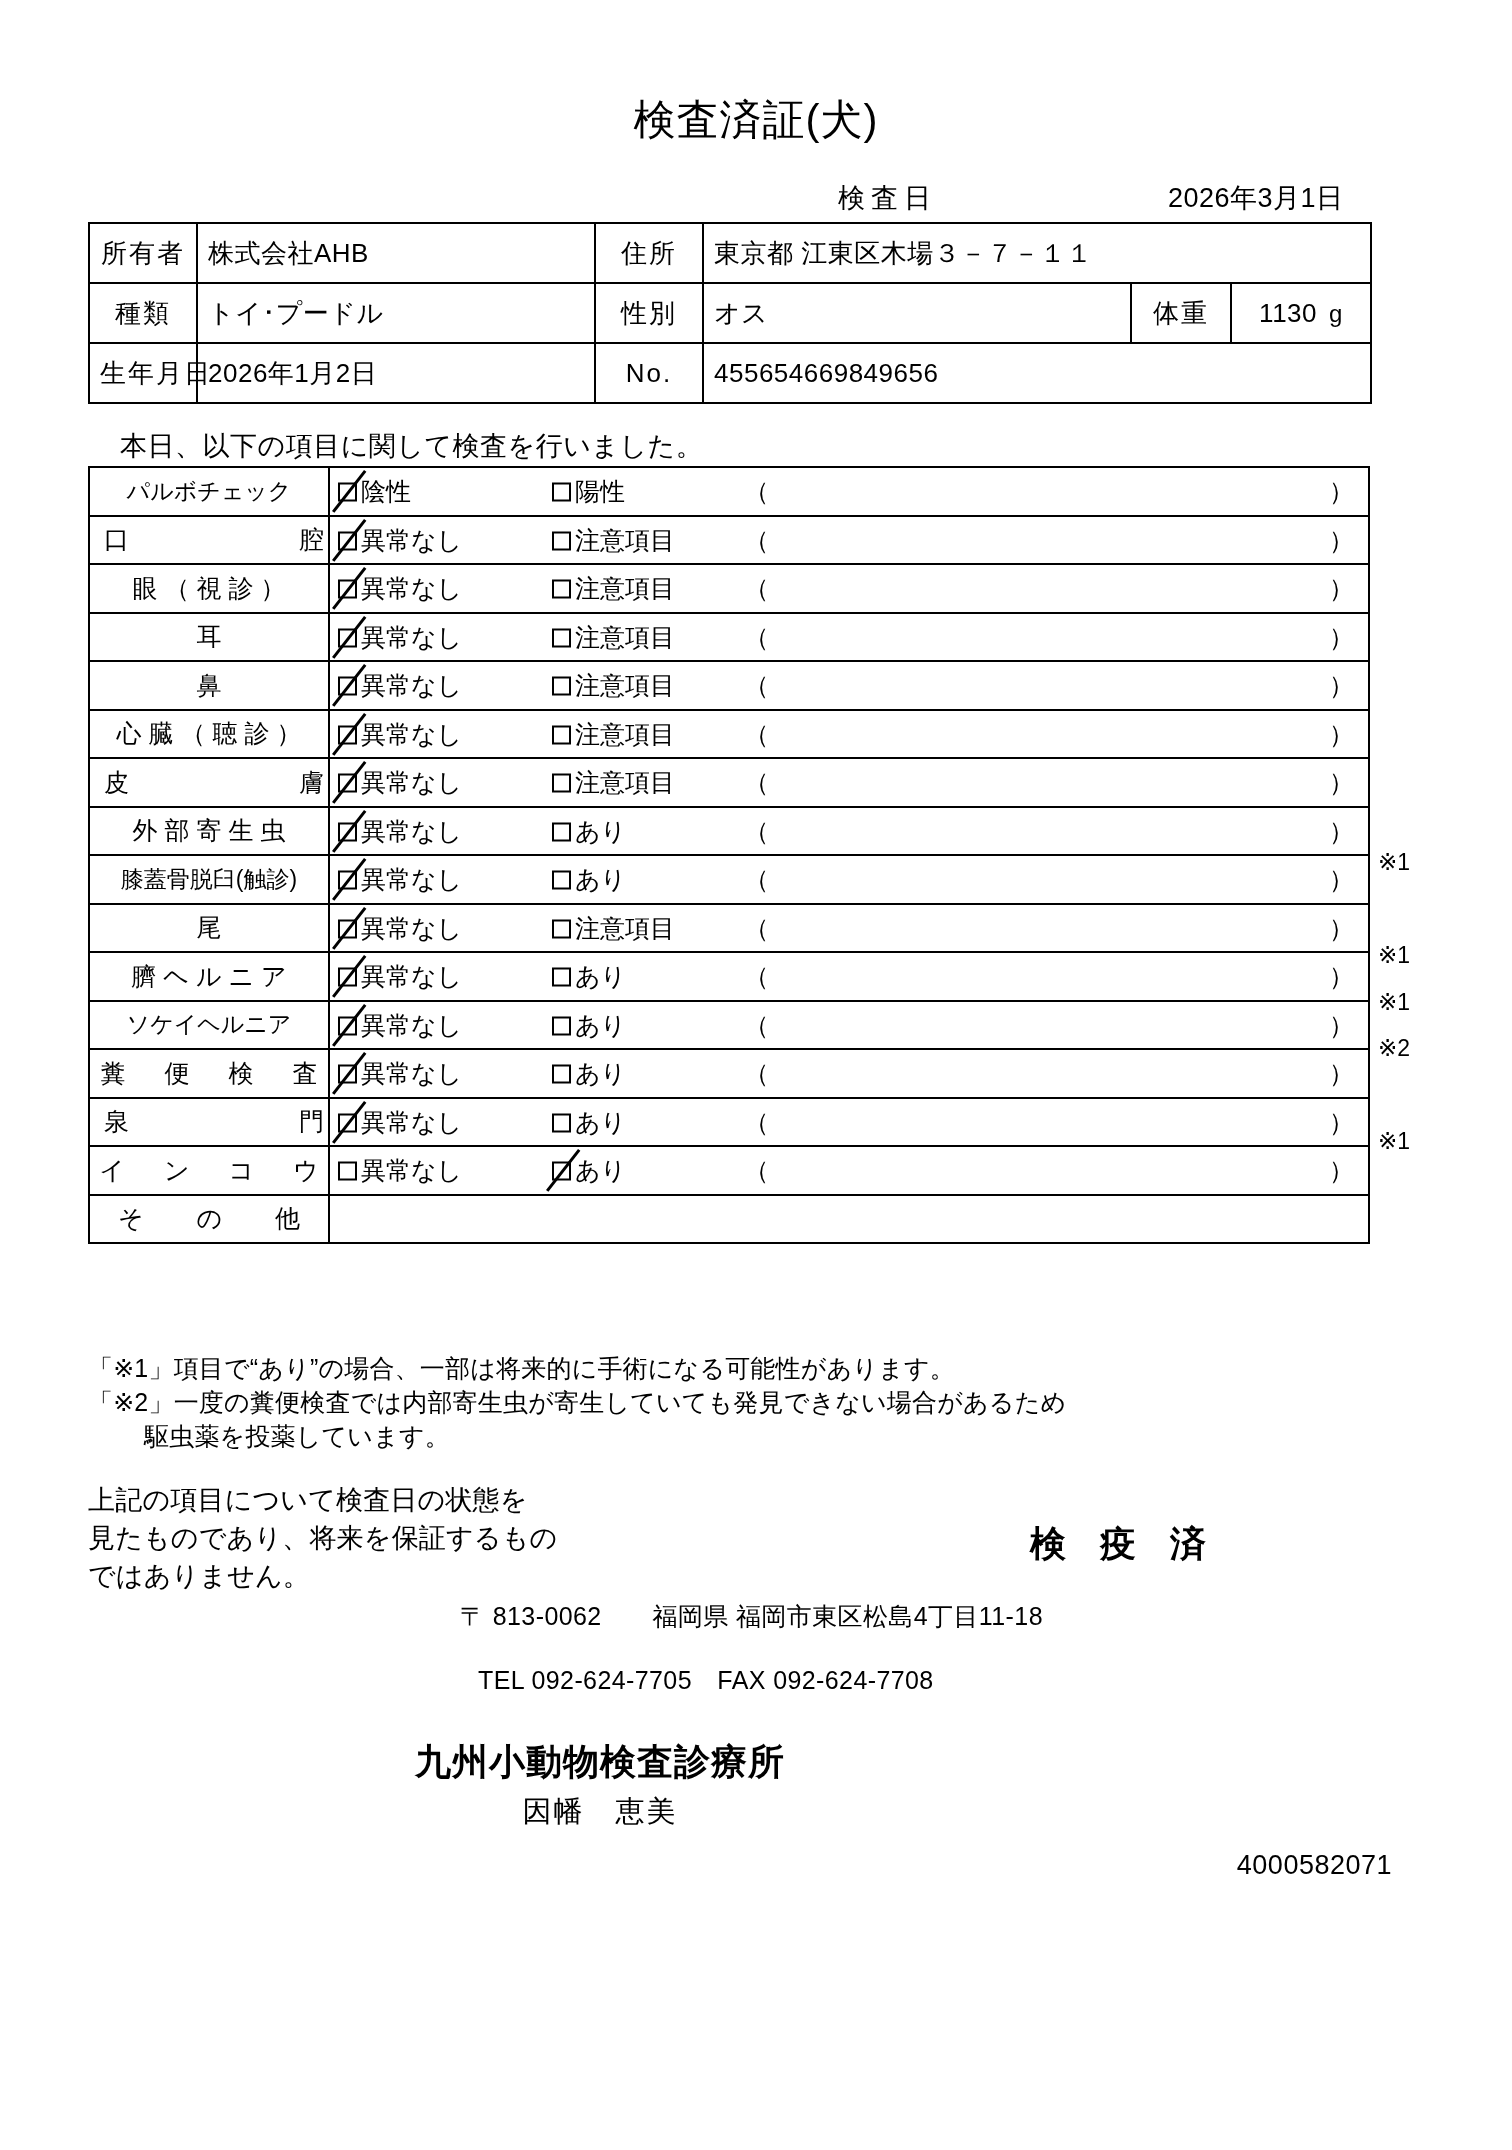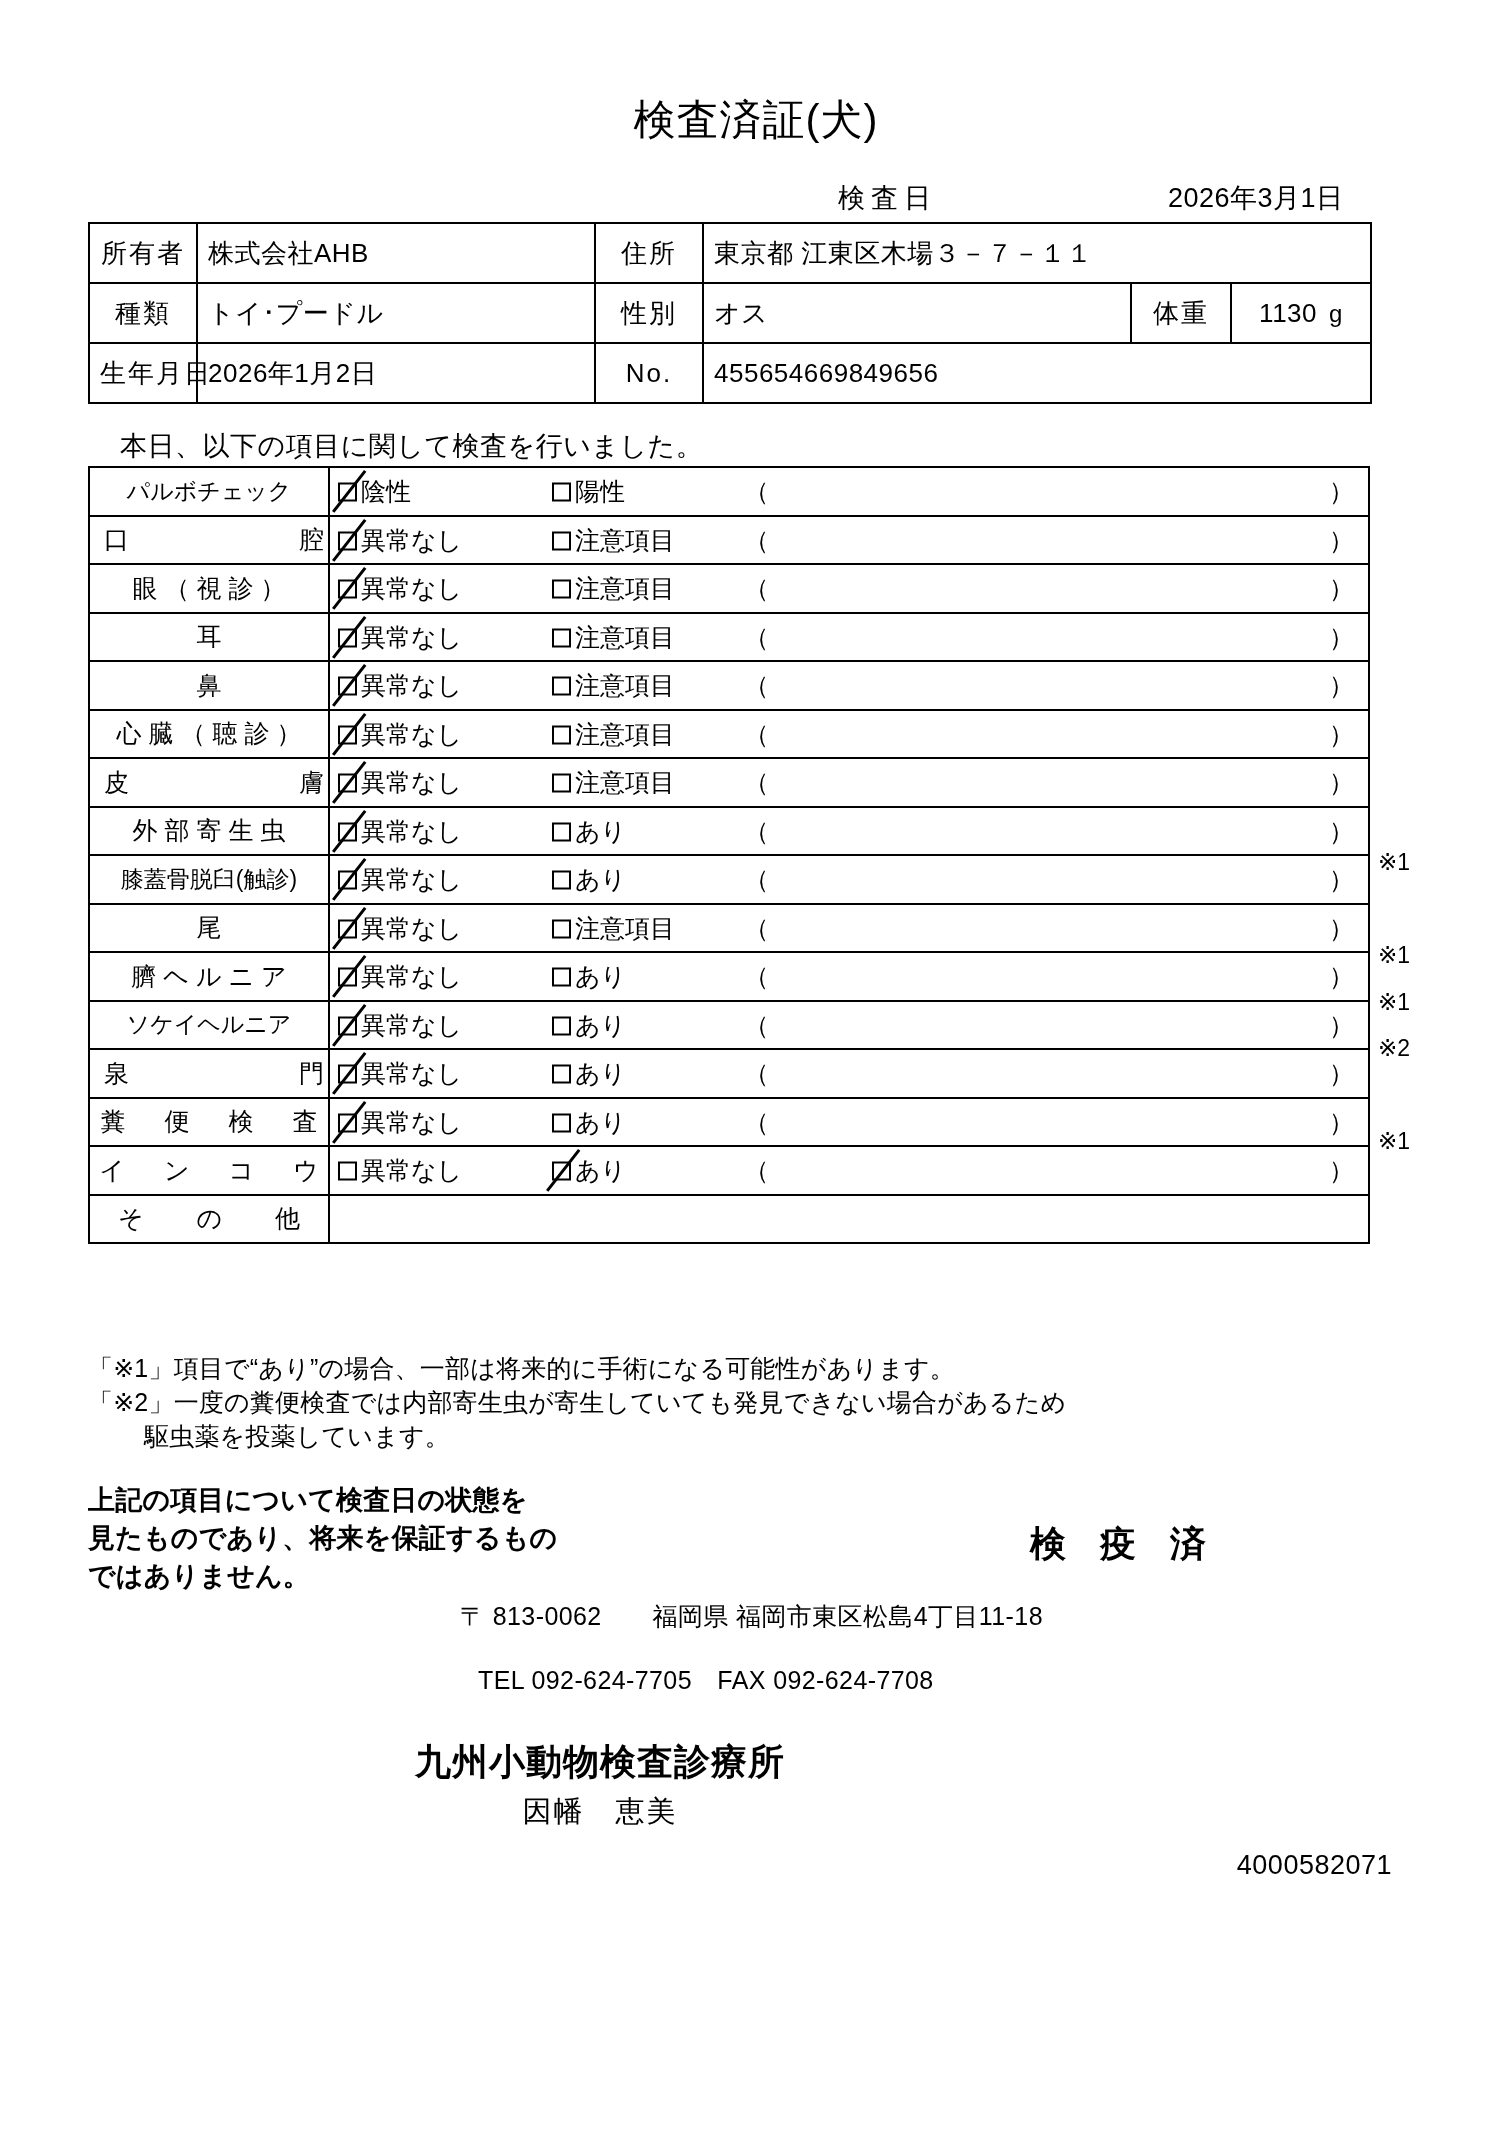--- a/index.html
+++ b/index.html
@@ -191,21 +191,21 @@
 
   
   .disclaimer {
     position: absolute;
     left: 88px;
     top: 1482px;
     font-size: 27px;
     line-height: 1.4;
     letter-spacing: 0.2px;
   }
-  .disclaimer div { white-space: nowrap; font-weight: bold; }
+  .disclaimer div { white-space: nowrap; }
 
   
   .stamp {
     position: absolute;
     left: 1030px;
     top: 1520px;
     font-size: 36px;
     letter-spacing: 12px;
     font-weight: 600;
   }
@@ -411,30 +411,30 @@
         <tr>
           <td class="item-name tight">ソケイヘルニア</td>
           <td class="opts">
             <span class="opt opt1"><span class="cb checked"></span><span>異常なし</span></span>
             <span class="opt opt2"><span class="cb"></span><span>あり</span></span>
             <span class="paren-open">（</span>
             <span class="paren-close">）</span>
           </td>
         </tr>
         <tr>
+          <td class="item-name spread-sm">糞　便　検　査</td>
+          <td class="opts">
+            <span class="opt opt1"><span class="cb checked"></span><span>異常なし</span></span>
+            <span class="opt opt2"><span class="cb"></span><span>あり</span></span>
+            <span class="paren-open">（</span>
+            <span class="paren-close">）</span>
+          </td>
+        </tr>
+        <tr>
           <td class="item-name spread">泉　　　　門</td>
-          <td class="opts">
-            <span class="opt opt1"><span class="cb checked"></span><span>異常なし</span></span>
-            <span class="opt opt2"><span class="cb"></span><span>あり</span></span>
-            <span class="paren-open">（</span>
-            <span class="paren-close">）</span>
-          </td>
-        </tr>
-        <tr>
-          <td class="item-name spread-sm">糞　便　検　査</td>
           <td class="opts">
             <span class="opt opt1"><span class="cb checked"></span><span>異常なし</span></span>
             <span class="opt opt2"><span class="cb"></span><span>あり</span></span>
             <span class="paren-open">（</span>
             <span class="paren-close">）</span>
           </td>
         </tr>
         <tr>
           <td class="item-name spread-sm">イ　ン　コ　ウ</td>
           <td class="opts">

